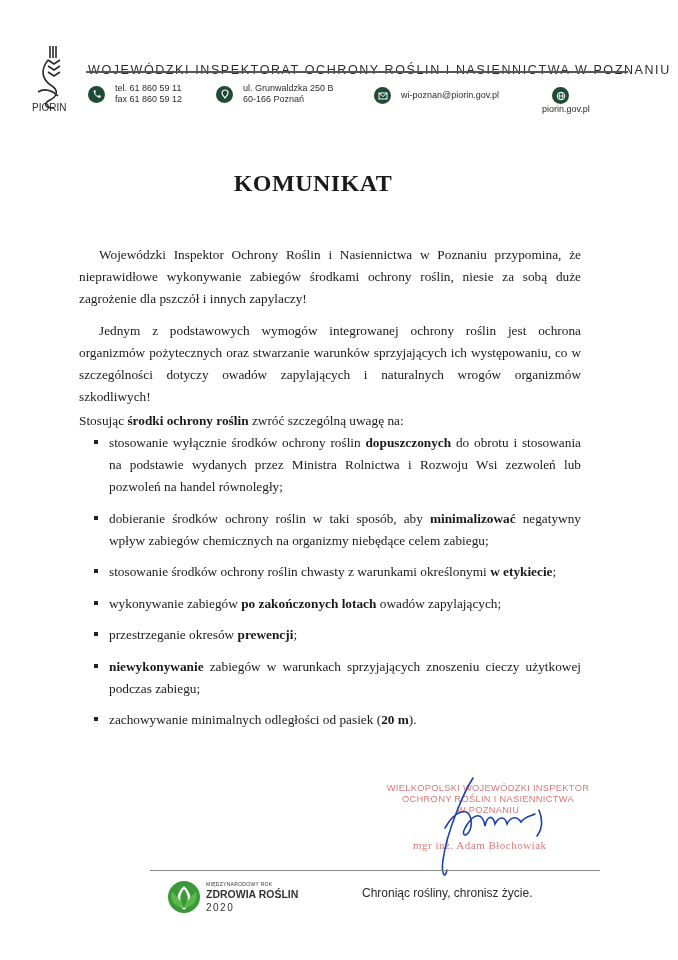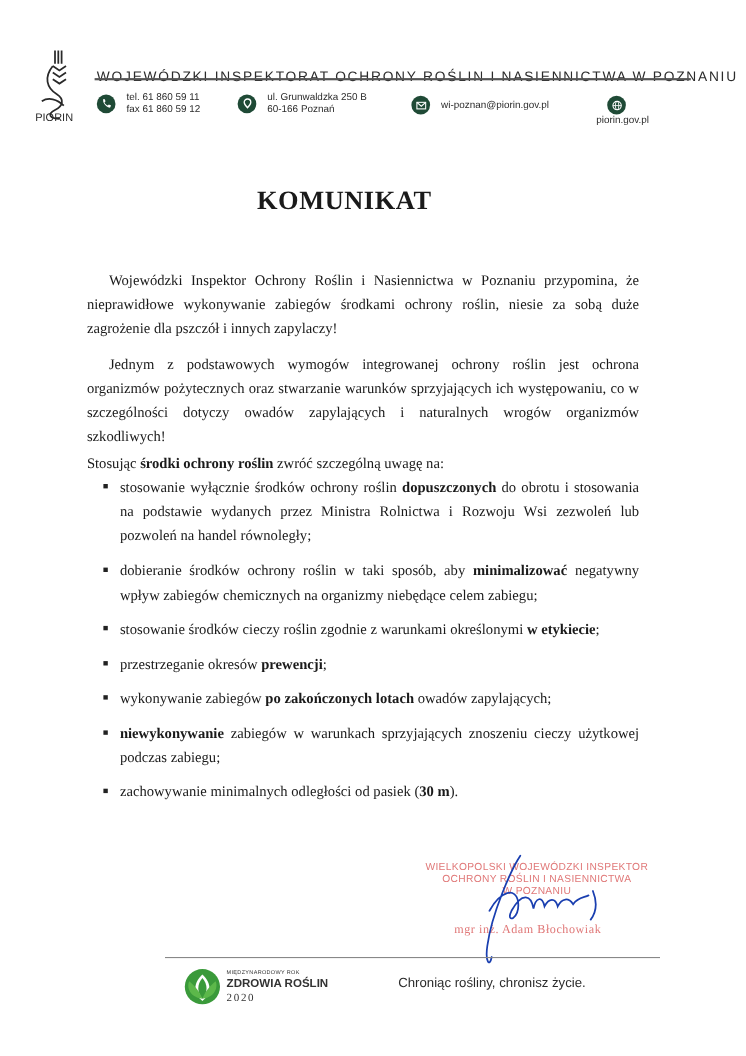--- a/index.html
+++ b/index.html
@@ -31,21 +31,21 @@
     
     .stamp { position:absolute; left:378px; top:783px; width:220px; text-align:center; font-family:"Liberation Sans", sans-serif; font-size:9.3px; line-height:11px; color:#e07878; letter-spacing:0.3px; }
     .signer { position:absolute; left:413px; top:839px; font-family:"Liberation Serif", serif; font-size:11px; color:#e07878; letter-spacing:0.5px; }
     .signature { position:absolute; left:425px; top:770px; width:130px; height:110px; }
 
     
     .footer-rule { position:absolute; left:150px; top:870px; width:450px; height:1px; background:#888; }
     .iyph-logo { position:absolute; left:167px; top:880px; width:34px; height:34px; }
     .iyph-small { position:absolute; left:206px; top:881px; font-size:5px; letter-spacing:0.3px; color:#333; font-family:"Liberation Sans", sans-serif; }
     .iyph-main { position:absolute; left:206px; top:888px; font-size:10.5px; font-weight:bold; color:#333; font-family:"Liberation Sans", sans-serif; }
-    .iyph-year { position:absolute; left:206px; top:902px; font-size:10px; letter-spacing:1.5px; color:#333; font-family:Liberation Serif, serif; }
+    .iyph-year { position:absolute; left:206px; top:902px; font-size:10px; letter-spacing:1.5px; color:#333; font-family:Liberation Sans, sans-serif; }
     .slogan { position:absolute; left:362px; top:886px; font-size:12px; color:#2b2b2b; font-family:"Liberation Sans", sans-serif; }
   </style>
 </head>
 <body>
 
 <svg class="logo" viewBox="0 0 44 72">
   <g stroke="#2a2a2a" stroke-width="1.6" fill="none">
     <line x1="22" y1="2" x2="22" y2="14"></line>
       <line x1="25" y1="2" x2="25" y2="14"></line>
       <line x1="28" y1="2" x2="28" y2="14"></line>
@@ -107,25 +107,25 @@
 <div class="title">KOMUNIKAT</div>
 
 <div class="body indent intro1">Wojewódzki Inspektor Ochrony Roślin i Nasiennictwa w Poznaniu przypomina, że nieprawidłowe wykonywanie zabiegów środkami ochrony roślin, niesie za sobą duże zagrożenie dla pszczół i innych zapylaczy!</div>
 <div class="body indent intro2">Jednym z podstawowych wymogów integrowanej ochrony roślin jest ochrona organizmów pożytecznych oraz stwarzanie warunków sprzyjających ich występowaniu, co w szczególności dotyczy owadów zapylających i naturalnych wrogów organizmów szkodliwych!</div>
 
 <div class="lead"><span>Stosując </span><b>środki ochrony roślin</b><span> zwróć szczególną uwagę na:</span></div>
 
 <ul class="reqs">
   <li><span class="bullet"></span><span>stosowanie wyłącznie środków ochrony roślin </span><b>dopuszczonych</b><span> do obrotu i stosowania na podstawie wydanych przez Ministra Rolnictwa i Rozwoju Wsi zezwoleń lub pozwoleń na handel równoległy;</span></li>
   <li><span class="bullet"></span><span>dobieranie środków ochrony roślin w taki sposób, aby </span><b>minimalizować</b><span> negatywny wpływ zabiegów chemicznych na organizmy niebędące celem zabiegu;</span></li>
-  <li><span class="bullet"></span><span>stosowanie środków cieczy roślin zgodnie z warunkami określonymi </span><b>w etykiecie</b><span>;</span></li>
+  <li><span class="bullet"></span><span>stosowanie środków ochrony roślin chwasty z warunkami określonymi </span><b>w etykiecie</b><span>;</span></li>
+  <li><span class="bullet"></span><span>wykonywanie zabiegów </span><b>po zakończonych lotach</b><span> owadów zapylających;</span></li>
   <li><span class="bullet"></span><span>przestrzeganie okresów </span><b>prewencji</b><span>;</span></li>
-  <li><span class="bullet"></span><span>wykonywanie zabiegów </span><b>po zakończonych lotach</b><span> owadów zapylających;</span></li>
   <li><span class="bullet"></span><span></span><b>niewykonywanie</b><span> zabiegów w warunkach sprzyjających znoszeniu cieczy użytkowej podczas zabiegu;</span></li>
-  <li><span class="bullet"></span><span>zachowywanie minimalnych odległości od pasiek (</span><b>30 m</b><span>).</span></li>
+  <li><span class="bullet"></span><span>zachowywanie minimalnych odległości od pasiek (</span><b>20 m</b><span>).</span></li>
 </ul>
 
 <div class="stamp">
   <div>WIELKOPOLSKI WOJEWÓDZKI INSPEKTOR</div>
   <div>OCHRONY ROŚLIN I NASIENNICTWA</div>
   <div>W POZNANIU</div>
 </div>
 <div class="signer">mgr inż. Adam Błochowiak</div>
 <svg class="signature" viewBox="0 0 130 110">
   <path d="M48 8 C40 20 22 60 18 90 C16 104 20 110 22 100 M20 58 C30 40 44 36 46 50 C48 66 34 70 40 58 C50 40 58 44 60 56 C62 46 68 44 70 54 C74 46 80 46 82 54 C86 46 92 46 96 52 C100 46 106 46 110 44 M114 40 C118 50 118 58 112 66" fill="none" stroke="#1a3fb0" stroke-width="1.6" stroke-linecap="round"></path>

